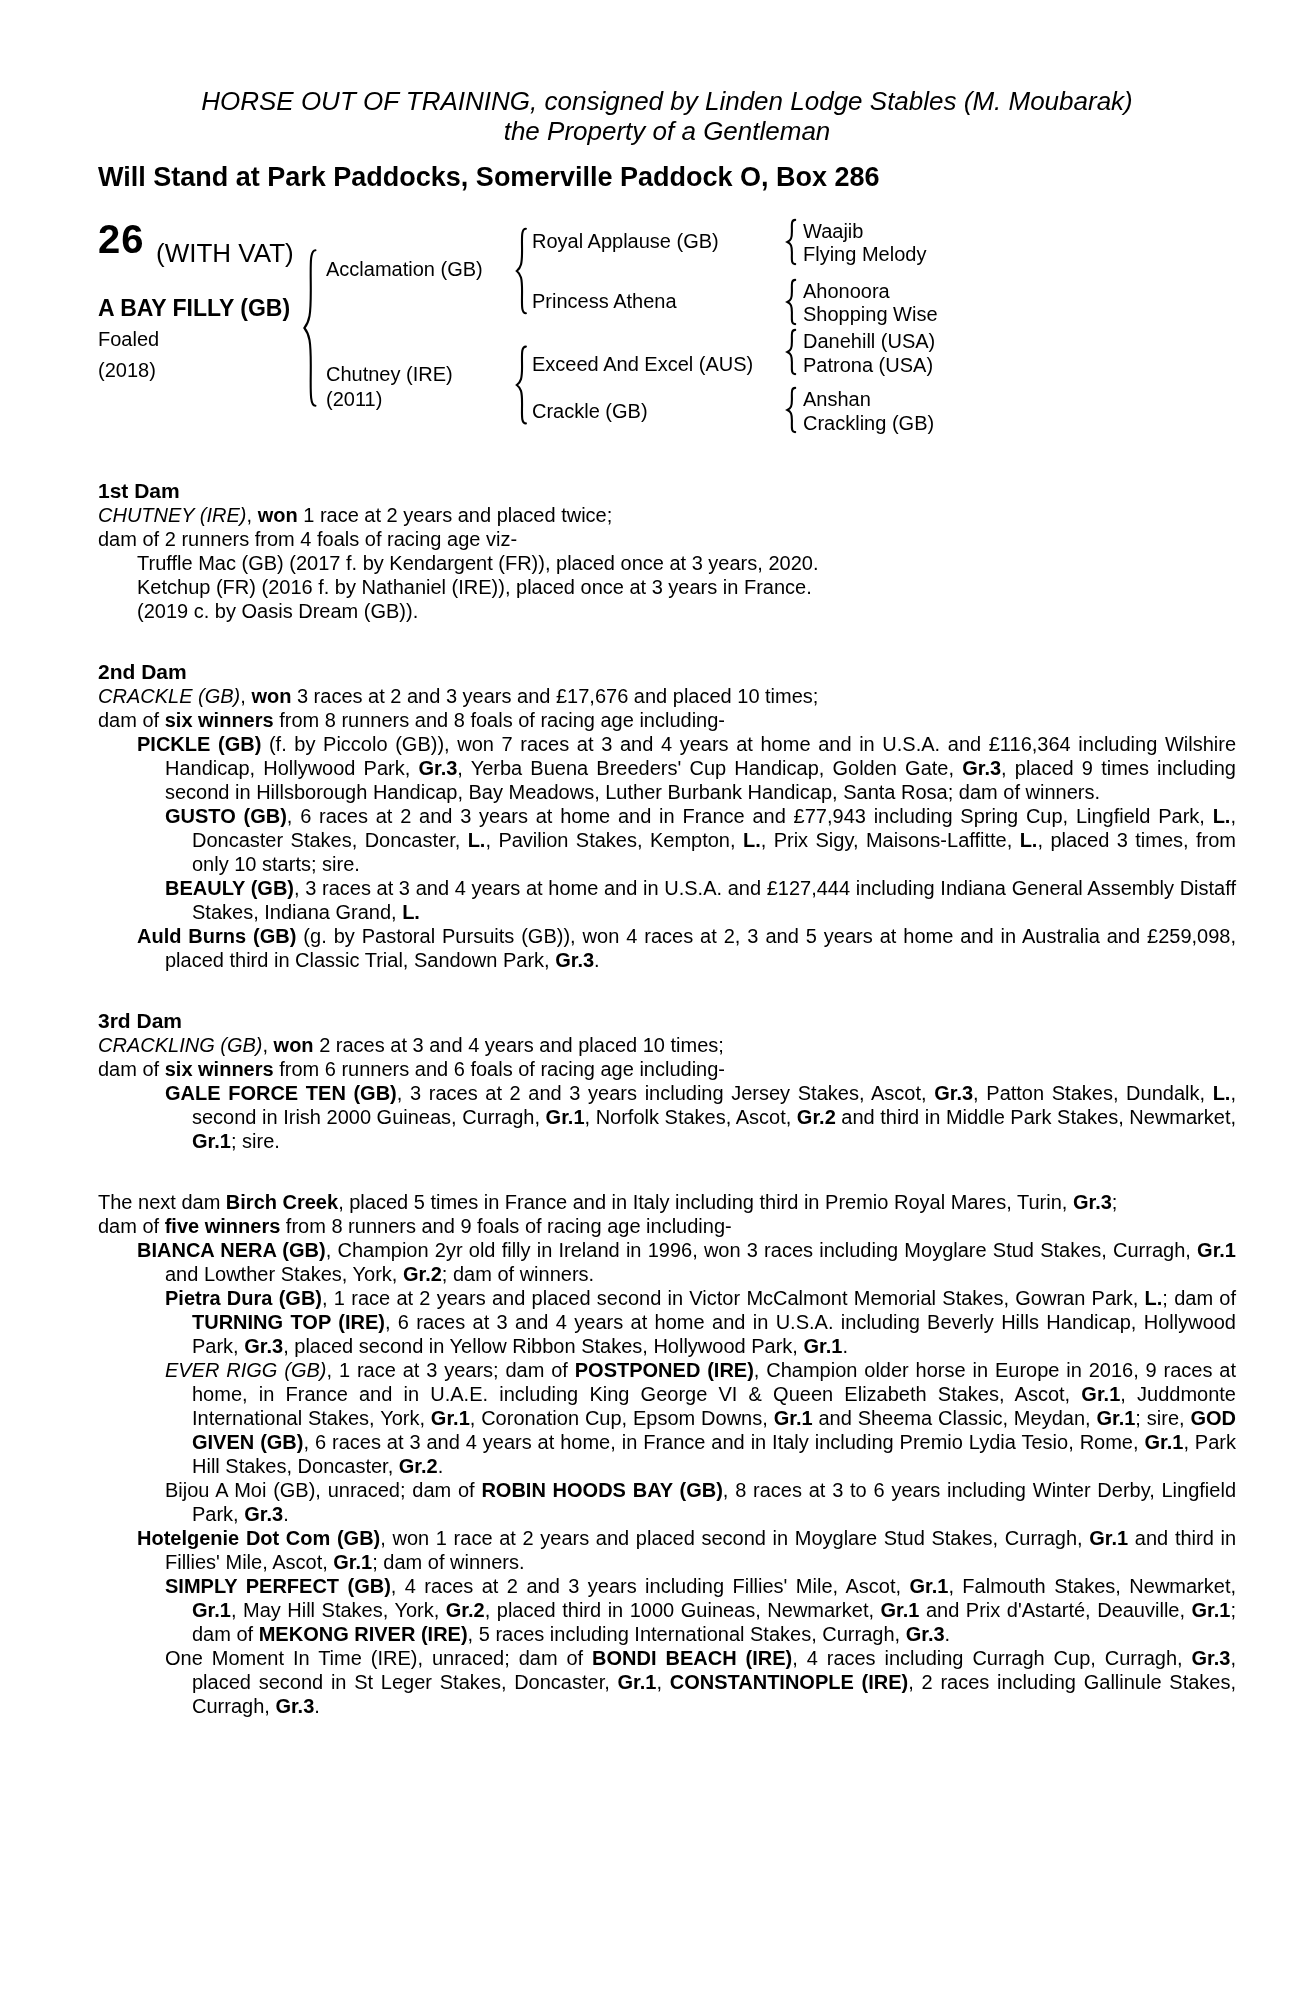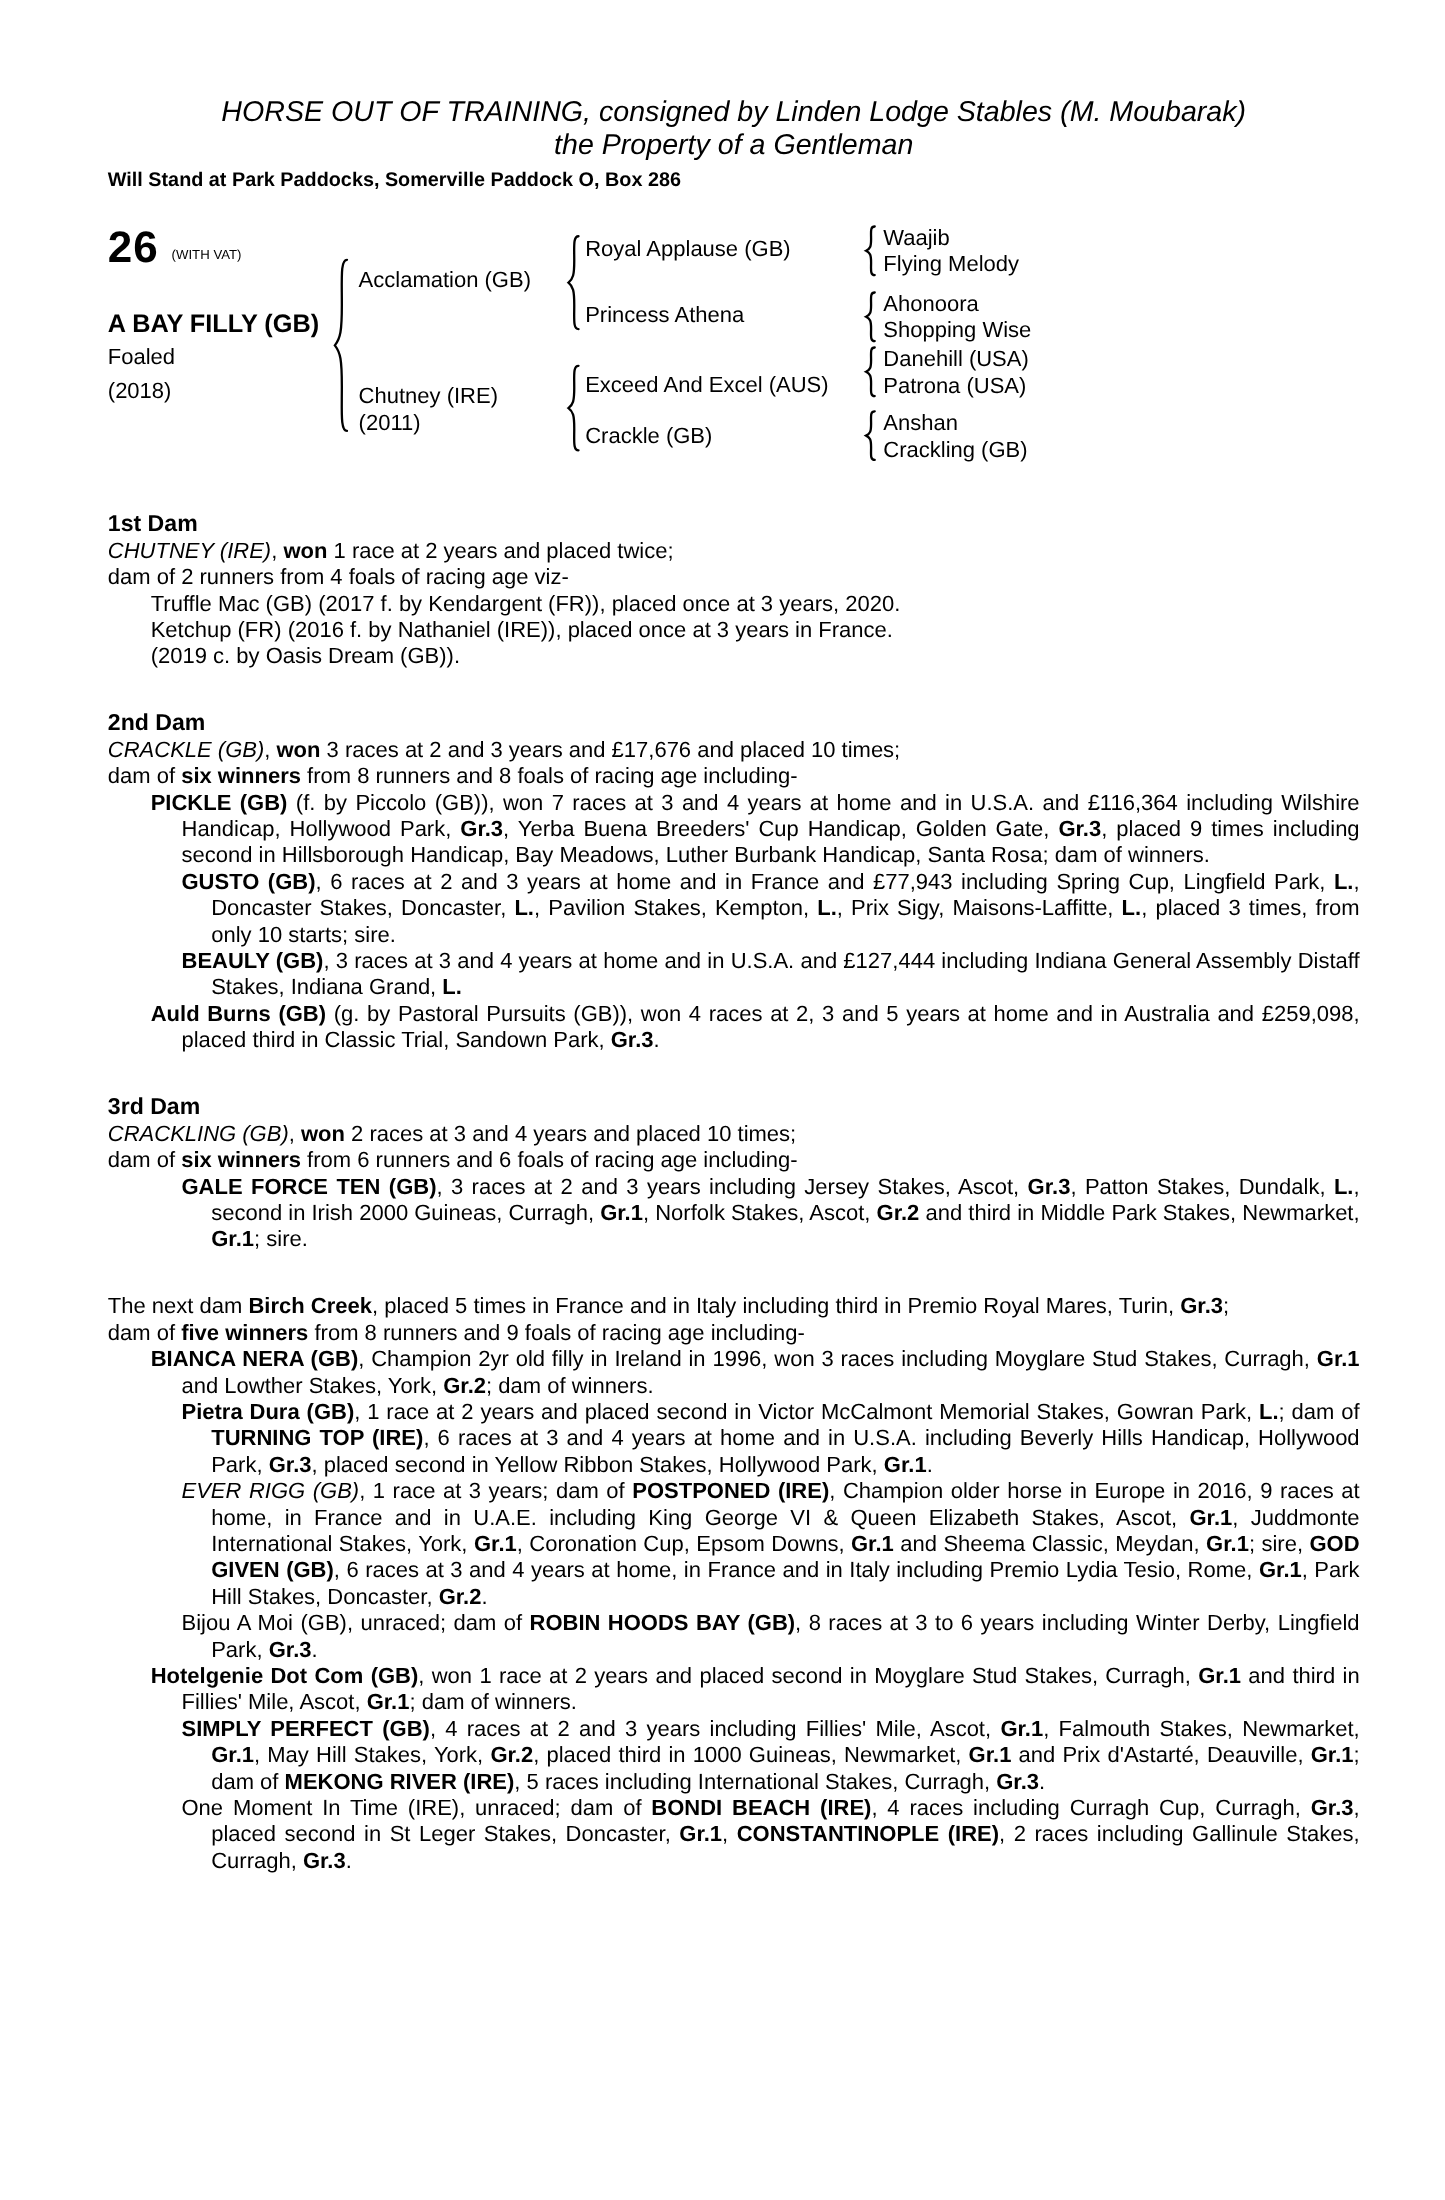--- a/index.html
+++ b/index.html
@@ -7,26 +7,26 @@
     position:relative;
     width:1314px;height:2000px;
     background:#ffffff;color:#000;
     font-family:"Liberation Sans", sans-serif;
     padding:86px 78px 0 98px;
     box-sizing:border-box;
     overflow:hidden;
     margin:0 auto;
   }
   .header{text-align:center;font-style:italic;font-size:26px;line-height:30px;}
-  .stand{font-weight:bold;font-size:18px;line-height:26px;margin-top:4px;}
+  .stand{font-weight:bold;font-size:27px;line-height:26px;margin-top:18px;}
 
   .pedigree{position:relative;height:220px;margin-top:29px;}
   .abs{position:absolute;}
   .lot-no{font-size:40px;font-weight:bold;line-height:1;letter-spacing:1px;}
-  .vat{font-size:12px;}
+  .vat{font-size:26px;}
   .horse-name{font-size:23px;font-weight:bold;white-space:nowrap;}
   .ped-name{font-size:20px;line-height:23px;white-space:nowrap;}
   .brace{position:absolute;overflow:visible;}
   .brace path{fill:none;stroke:#000;stroke-width:2.1;vector-effect:non-scaling-stroke;stroke-linecap:round;}
 
   .sections{margin-top:40px;}
   .section{margin-top:37px;}
   .section:first-child{margin-top:12px;}
   .sec-heading{font-weight:bold;font-size:21px;line-height:24px;}
   .para{margin:0;font-size:20px;line-height:24px;text-align:justify;}

